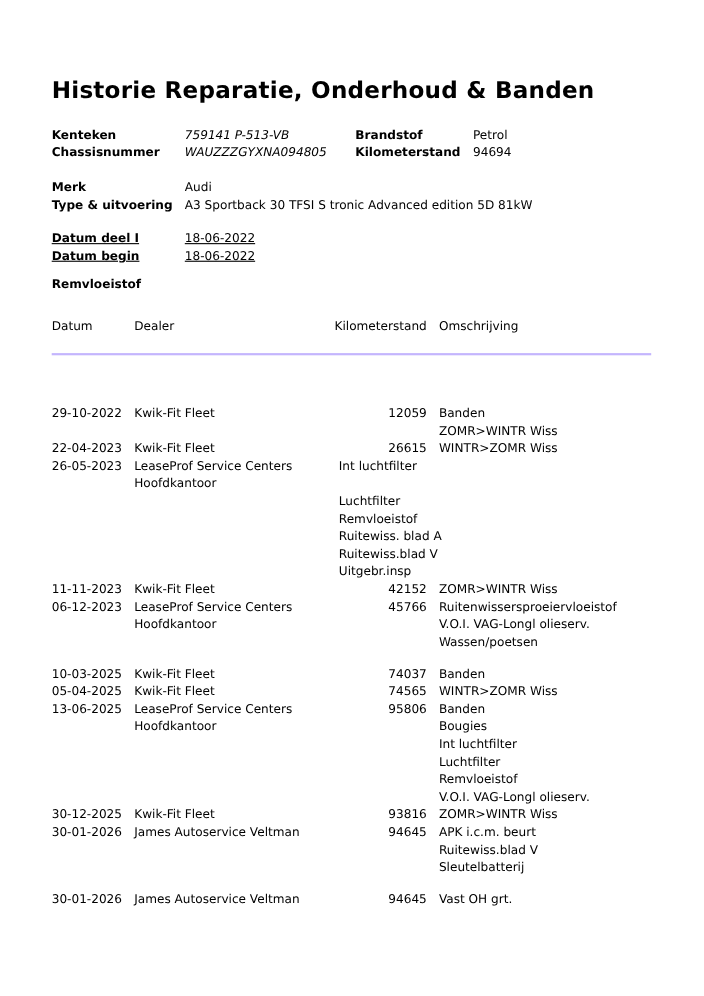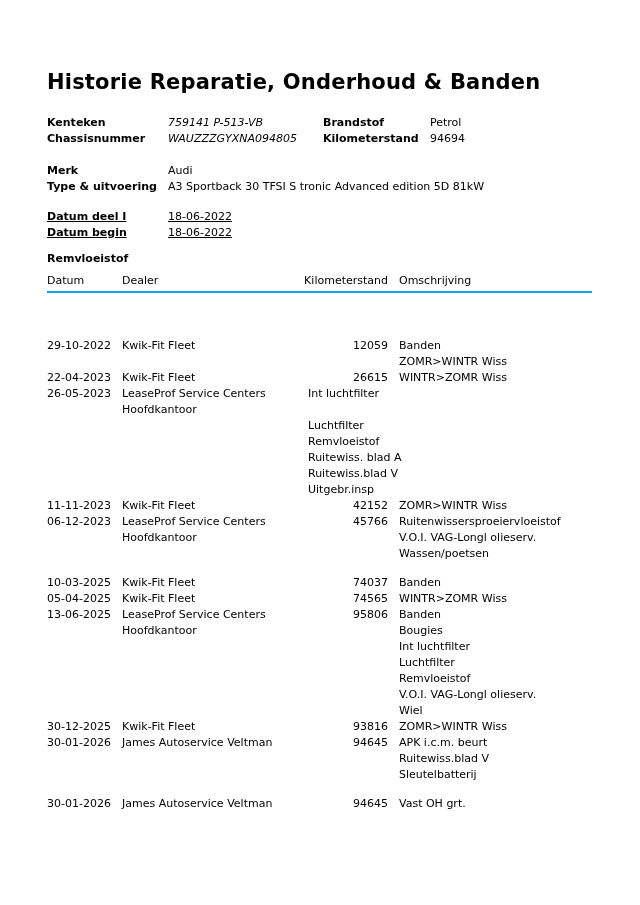--- a/index.html
+++ b/index.html
@@ -36,23 +36,23 @@
   .section-title {
     font-weight: bold;
     line-height: 16px;
     margin-top: 10px;
   }
 
   .table-header {
     display: grid;
     grid-template-columns: 75px 175px 91px 204px;
     line-height: 16px;
-    margin-top: 6px;
-    padding-bottom: 2px;
-    border-bottom: 2px solid #0ea5e9;
+    margin-top: 22px;
+    padding-bottom: 16px;
+    border-bottom: 2px solid #c4b5fd;
   }
   .col-km { text-align: right; }
   .col-omschrijving { padding-left: 11px; }
 
   .table-rows { padding-top: 6px; margin-top: 39px; }
   .work-row {
     display: grid;
     grid-template-columns: 75px 175px 91px 204px;
     line-height: 16px;
   }
@@ -230,21 +230,20 @@
           <div class="cell col-km">
             <div class="line">95806</div>
           </div>
           <div class="cell col-omschrijving">
             <div class="line">Banden</div>
             <div class="line">Bougies</div>
             <div class="line">Int luchtfilter</div>
             <div class="line">Luchtfilter</div>
             <div class="line">Remvloeistof</div>
             <div class="line">V.O.I. VAG-Longl olieserv.</div>
-            <div class="line">Wiel</div>
           </div>
         </div>
         <div class="work-row">
           <div class="cell col-datum">
             <div class="line">30-12-2025</div>
           </div>
           <div class="cell col-dealer">
             <div class="line">Kwik-Fit Fleet</div>
           </div>
           <div class="cell col-km">

